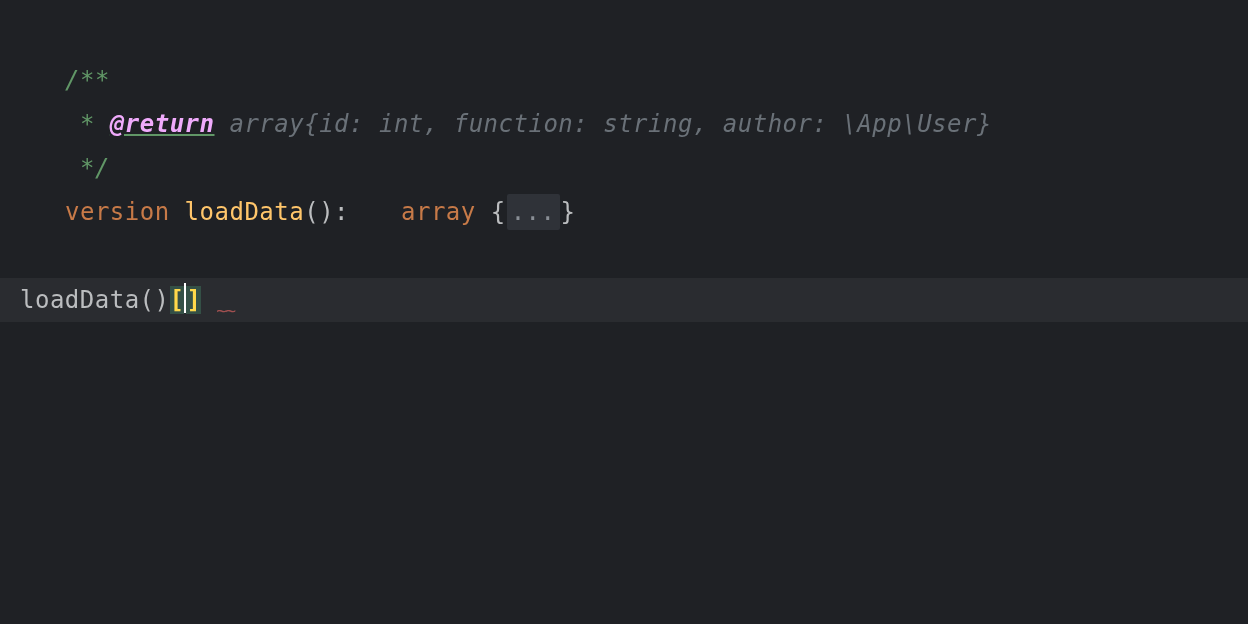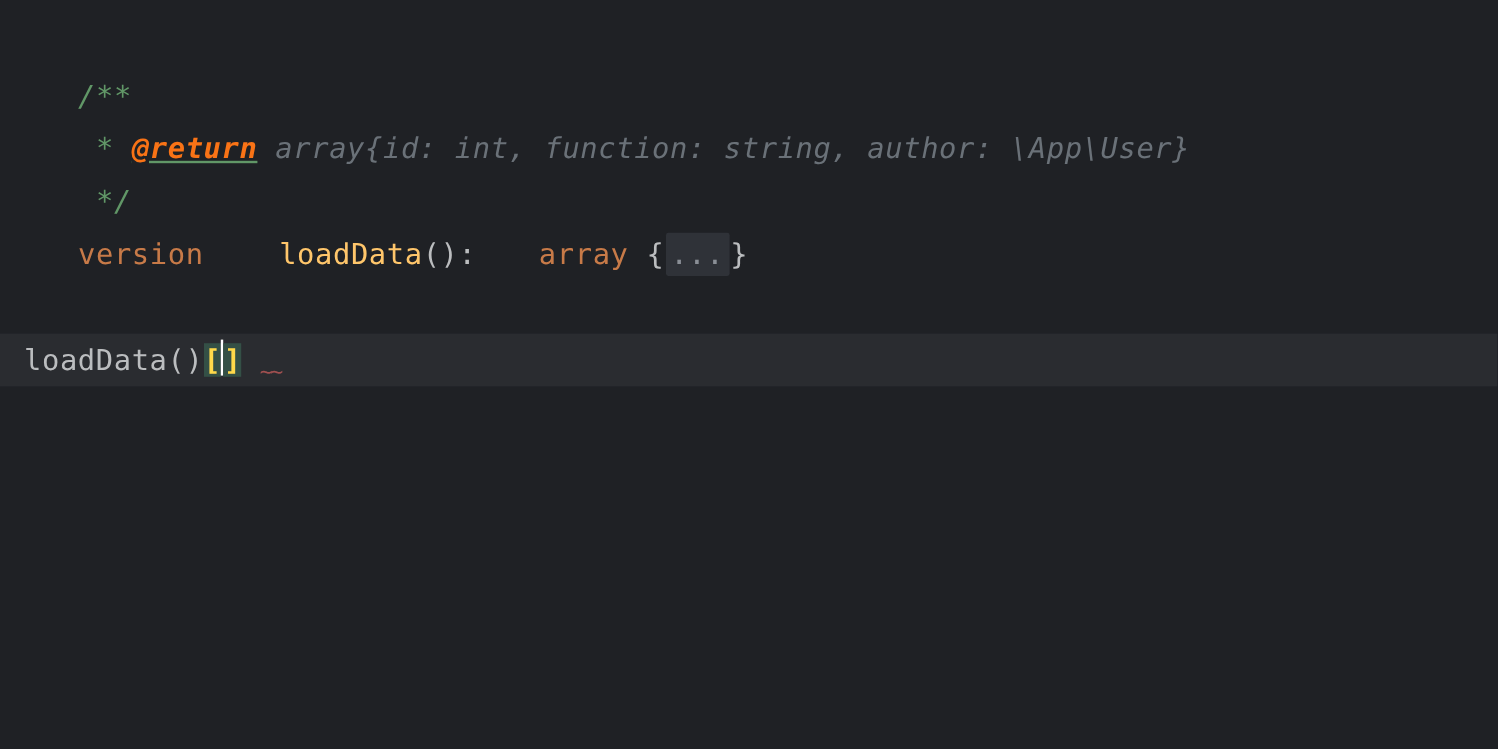--- a/index.html
+++ b/index.html
@@ -25,27 +25,27 @@
     letter-spacing: 0.5px;
     white-space: pre;
   }
   .line.current {
     background: #2a2c30;
     padding-left: 20px;
   }
   .c-comment { color: #6a7178; }
   .c-docblock { color: #619767; }
   .c-doctag {
-    color: #f97316;
+    color: #f0abfc;
     text-decoration: underline;
     text-decoration-color: #619767;
     font-weight: 600;
   }
   .c-keyword { color: #c77a48; font-style: normal; }
-  .c-funcname { color: #ffc66b; font-style: normal; margin-left: 48px; }
+  .c-funcname { color: #ffc66b; font-style: normal; }
   .c-type { color: #c77a48; font-style: normal; margin-left: 37px; }
   .c-punc { color: #bbbdbf; font-style: normal; }
   .c-plain { color: #bbbdbf; font-style: normal; }
   .fold-box {
     display: inline-flex;
     align-items: center;
     justify-content: center;
     background: #2f3238;
     color: #8a8f96;
     font-style: normal;

